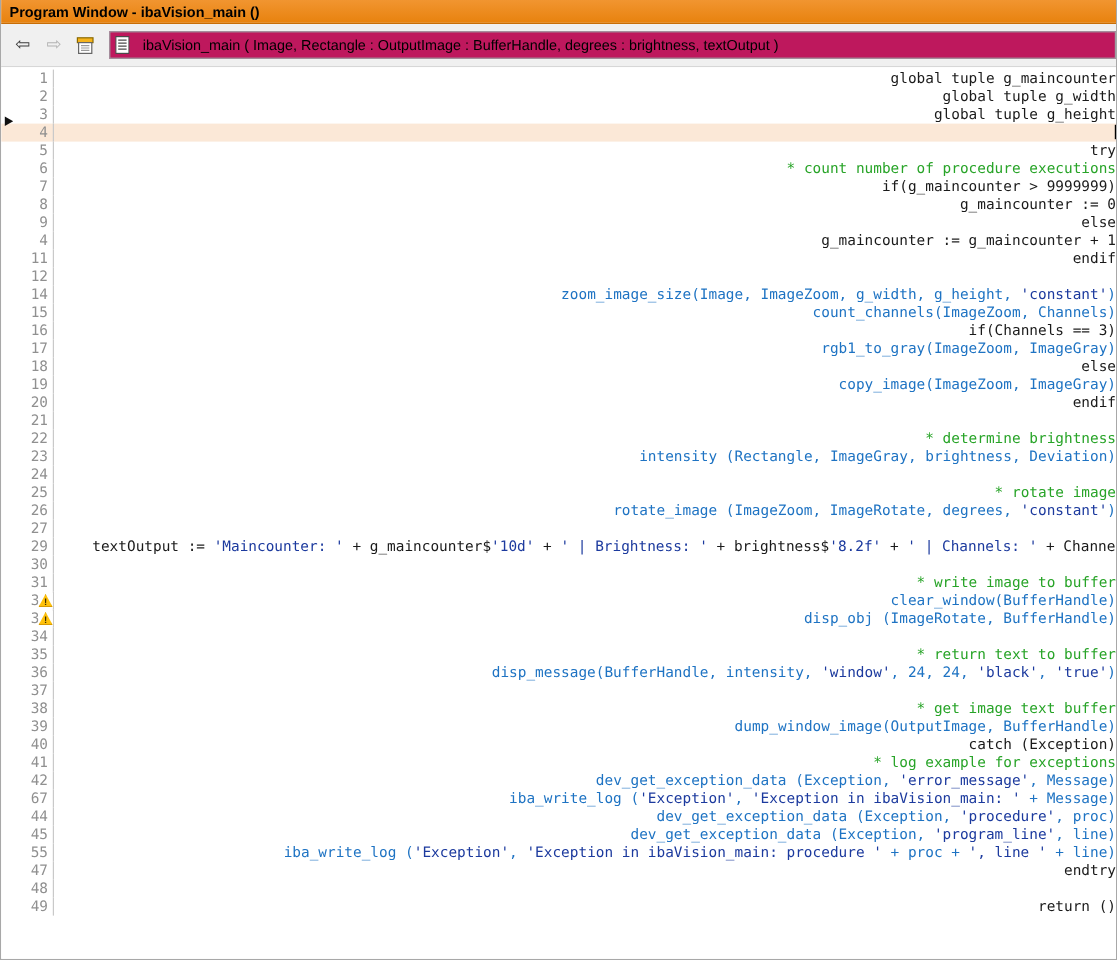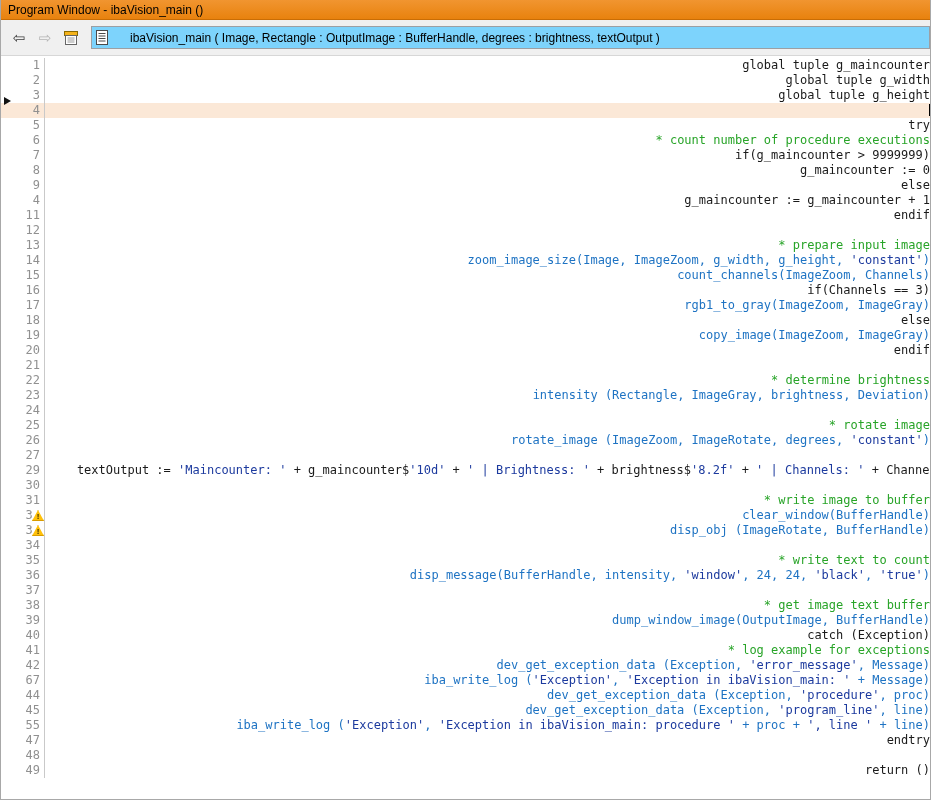--- a/index.html
+++ b/index.html
@@ -7,31 +7,31 @@
     --black:#1A1A1A; --cur:#FBE8D7; --warn:#FFC10A;
   }
   *{margin:0;padding:0;box-sizing:border-box;}
   body{width:931px;height:800px;overflow:hidden;background:#fff;
        font-family:"Liberation Sans",sans-serif;}
   .window{width:931px;height:800px;border:1px solid #a8a8a8;border-top:none;
           display:flex;flex-direction:column;background:#fff;}
   
   .titlebar{height:20px;flex:0 0 20px;background:linear-gradient(#F19530,var(--orange));
             border-bottom:1px solid #c96d05;display:flex;align-items:center;
-            padding-left:7px;font-size:12px;color:#000;}
+            padding-left:7px;font-size:12px;color:#000;font-weight:bold;}
   
   .toolbar{height:36px;flex:0 0 36px;background:#f0f0f0;border-bottom:1px solid #d7d7d7;
            display:flex;align-items:center;padding:0 0 0 6px;gap:2px;}
   .tb-btn{width:24px;height:24px;display:flex;align-items:center;justify-content:center;
           border:1px solid transparent;border-radius:2px;cursor:default;}
   .arrow{font-size:15px;line-height:15px;color:#3a3a3a;}
   .arrow.disabled{color:#b4b4b4;}
-  .proc-combo{flex:1;height:23px;margin-left:6px;background:#7dd3fc;
+  .proc-combo{flex:1;height:23px;margin-left:6px;background:#be185d;
               border:1px solid #9c9fa3;display:flex;align-items:center;
-              padding:0 4px;gap:22px;overflow:hidden;}
+              padding:0 4px;gap:11px;overflow:hidden;}
   .proc-combo span{font-size:12px;color:#000;white-space:nowrap;}
   
   .code-area{flex:1;position:relative;background:#fff;overflow:hidden;
              font-family:"DejaVu Sans Mono","Liberation Mono",monospace;
              font-size:12px;line-height:15px;padding-top:2px;}
   .line{height:15px;display:flex;}
   .line.current{background:var(--cur);}
   .gutter{flex:0 0 44px;width:44px;text-align:right;padding-right:4px;
           border-right:1px solid #c9c9c9;color:#909090;position:relative;
           user-select:none;}
@@ -136,24 +136,20 @@
   </div>
       <div class="line">
     <span class="gutter"><span class="num">11</span></span>
     <span class="code"><span class="tk-p">    endif</span></span>
   </div>
       <div class="line">
     <span class="gutter"><span class="num">12</span></span>
     <span class="code"></span>
   </div>
       <div class="line">
-    <span class="gutter"><span class="num">13</span></span>
-    <span class="code"><span class="tk-c">    * prepare input image</span></span>
-  </div>
-      <div class="line">
     <span class="gutter"><span class="num">14</span></span>
     <span class="code"><span class="tk-b">    zoom_image_size(Image, ImageZoom, g_width, g_height, </span><span class="tk-s">'constant'</span><span class="tk-b">)</span></span>
   </div>
       <div class="line">
     <span class="gutter"><span class="num">15</span></span>
     <span class="code"><span class="tk-b">    count_channels(ImageZoom, Channels)</span></span>
   </div>
       <div class="line">
     <span class="gutter"><span class="num">16</span></span>
     <span class="code"><span class="tk-p">    if(Channels == 3)</span></span>
@@ -229,21 +225,21 @@
             </span>
           </span></span>
     <span class="code"><span class="tk-b">    disp_obj (ImageRotate, BufferHandle)</span></span>
   </div>
       <div class="line">
     <span class="gutter"><span class="num">34</span></span>
     <span class="code"></span>
   </div>
       <div class="line">
     <span class="gutter"><span class="num">35</span></span>
-    <span class="code"><span class="tk-c">    * write text to count</span></span>
+    <span class="code"><span class="tk-c">    * return text to buffer</span></span>
   </div>
       <div class="line">
     <span class="gutter"><span class="num">36</span></span>
     <span class="code"><span class="tk-b">    disp_message(BufferHandle, intensity, </span><span class="tk-s">'window'</span><span class="tk-b">, 24, 24, </span><span class="tk-s">'black'</span><span class="tk-b">, </span><span class="tk-s">'true'</span><span class="tk-b">)</span></span>
   </div>
       <div class="line">
     <span class="gutter"><span class="num">37</span></span>
     <span class="code"></span>
   </div>
       <div class="line">

